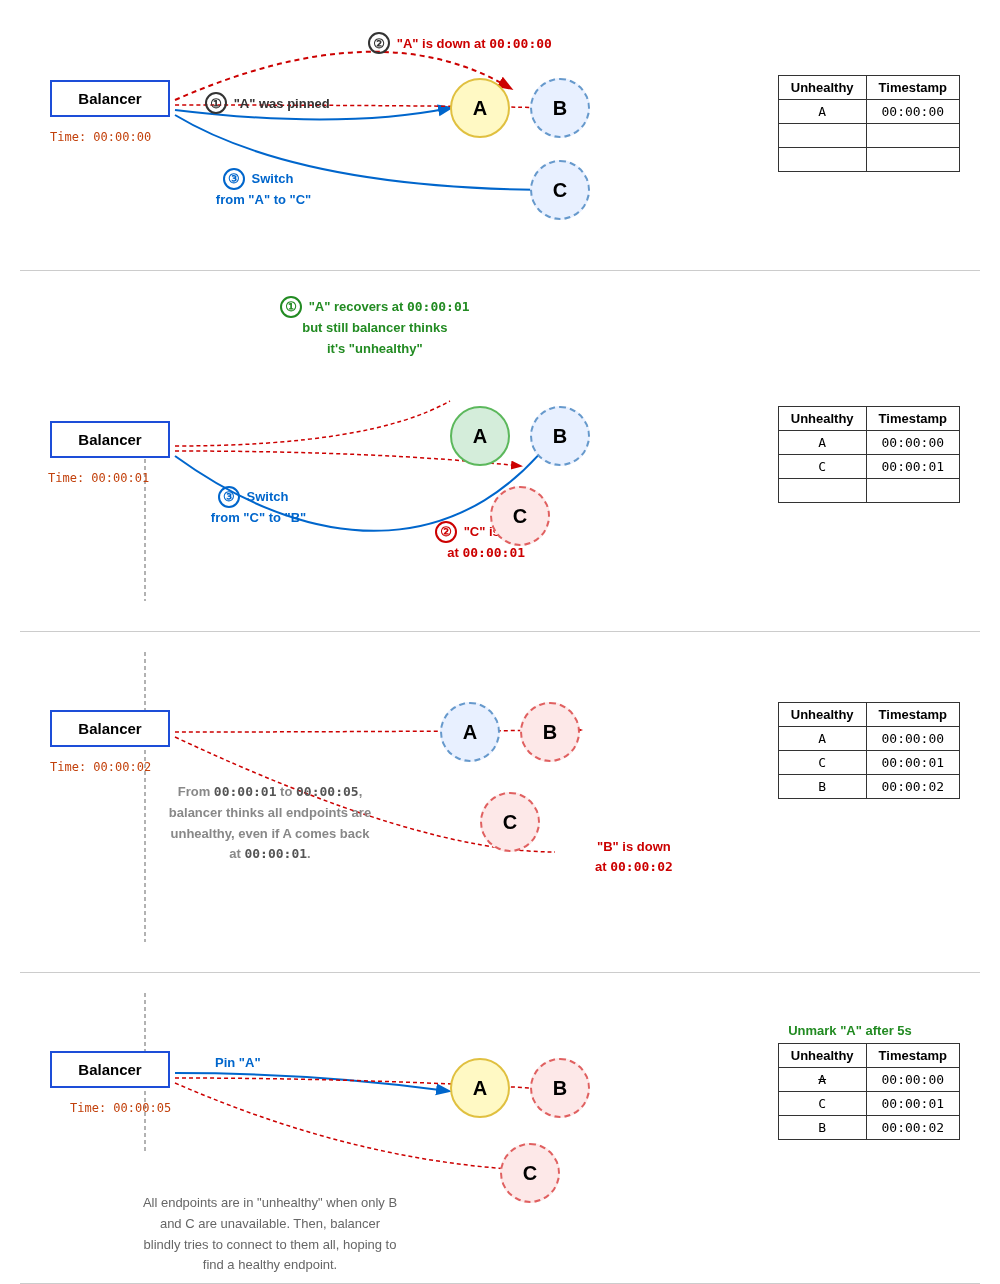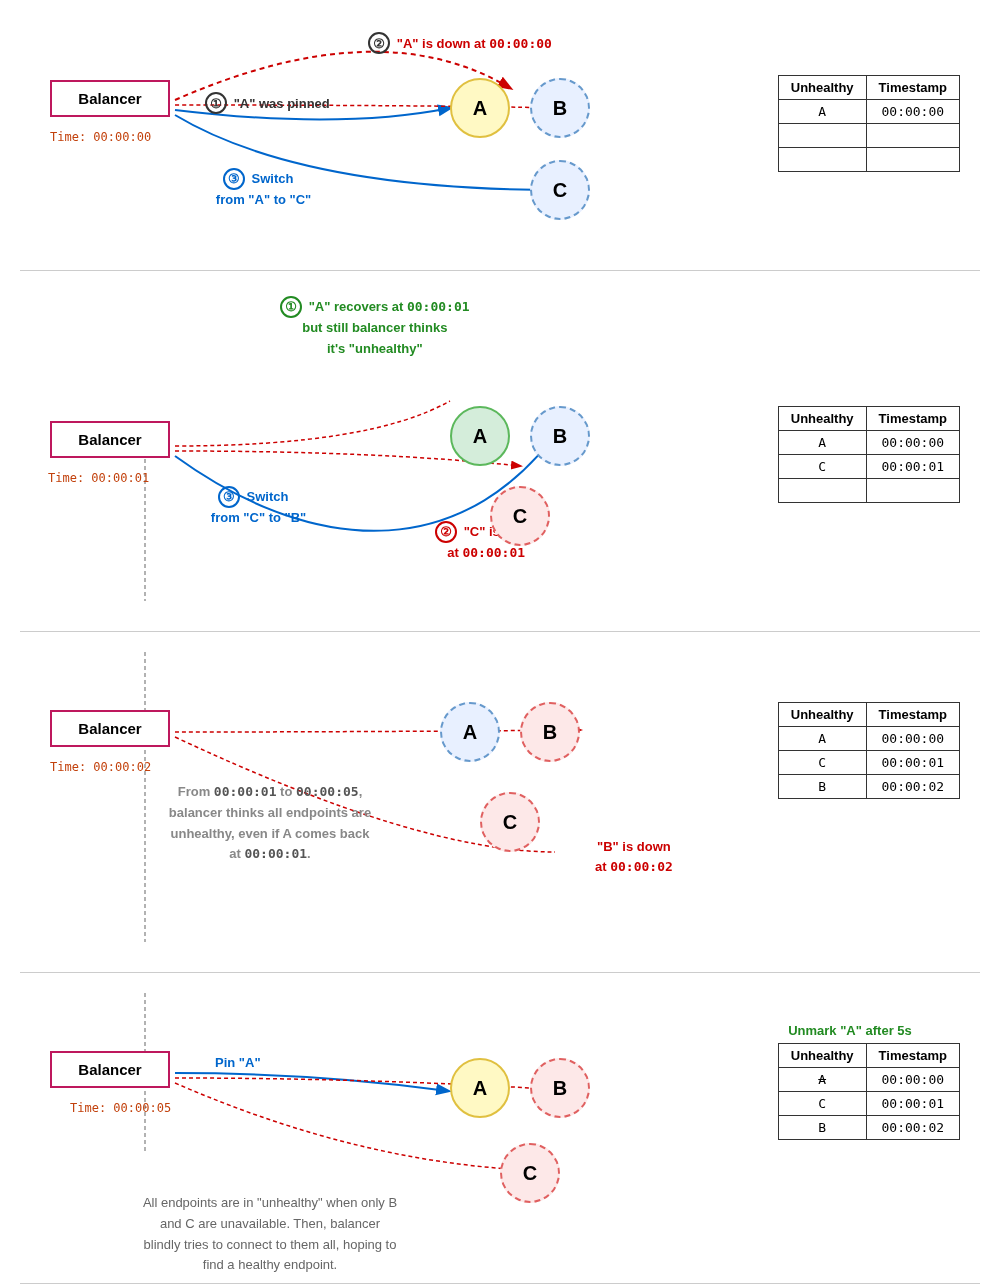--- a/index.html
+++ b/index.html
@@ -22,21 +22,21 @@
     .section {
       position: relative;
       margin-bottom: 30px;
       min-height: 180px;
     }
 
     
     .balancer-box {
       position: absolute;
       left: 0;
-      border: 2px solid #be185d;
+      border: 2px solid #1d4ed8;
       padding: 8px 12px;
       font-weight: bold;
       font-size: 15px;
       background: #fff;
     }
     .balancer-time {
       position: absolute;
       left: 0;
       font-size: 12px;
       color: #c2410c;

